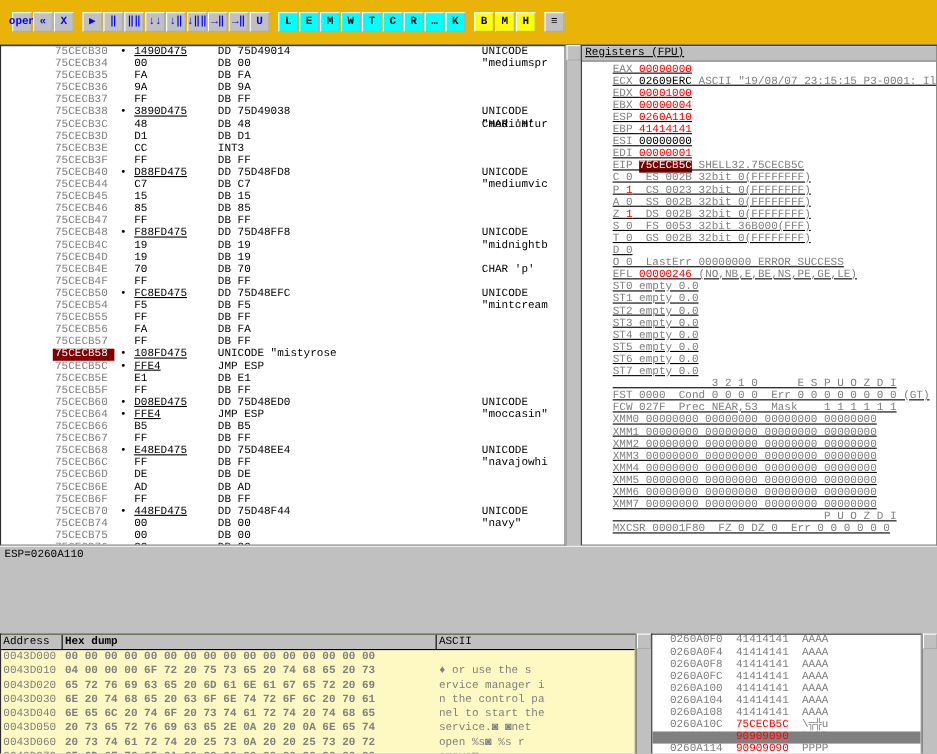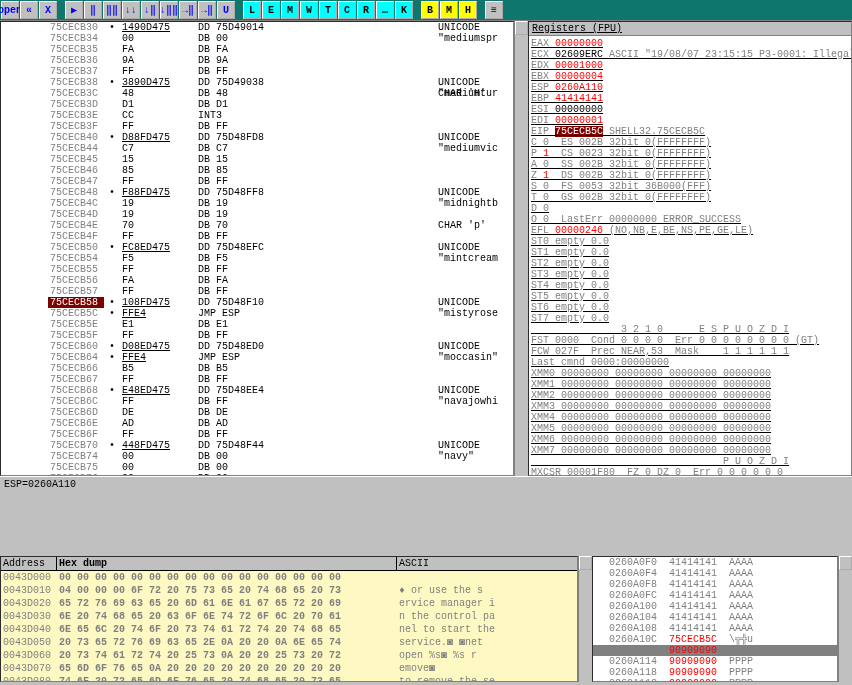--- a/index.html
+++ b/index.html
@@ -1,24 +1,24 @@
 <!DOCTYPE html>
 <html><head>
 <meta charset="utf-8">
 <style>
 * { margin:0; padding:0; box-sizing:border-box; }
 body { font-family:'Courier New',monospace; font-size:10px; background:#c0c0c0; width:852px; height:685px; overflow:hidden; }
-.toolbar { background:#0f766e; border-bottom:1px solid #808080; padding:1px; display:flex; gap:1px; }
+.toolbar { background:#eab308; border-bottom:1px solid #808080; padding:11px; display:flex; gap:1px; }
 .tbtn { width:18px; height:18px; border:1px outset #fff; background:#c0c0c0; display:flex; align-items:center; justify-content:center; font-size:10px; font-weight:bold; cursor:pointer; }
 .tbtn.cy { background:#00ffff; } .tbtn.ye { background:#ffff00; } .tbtn.bl { color:#0000ff; }
 .main { display:flex; height:455px; }
 .cpu { width:514px; background:#fff; overflow:hidden; border:1px inset #808080; position:relative; }
 .reg { flex:1; background:#fff; border:1px inset #808080; overflow:hidden;text-decoration:underline; }
 .reg-title { background:#c0c0c0; border-bottom:1px solid #808080; padding:1px 3px; font-size:10px; }
-.line { white-space:pre; font-size:10px; line-height:11px; font-family:'Courier New',monospace; }
+.line { white-space:pre; font-size:10px; line-height:11px; font-family:'Courier New',monospace;margin-left:26px; }
 .addr-red-bg { background:#800000; color:#fff; }
 .red { color:#ff0000; } .gray { color:#808080; }
 .cpu-row { display:flex; height:11px; font-size:10px; }
 .c-addr { width:56px; color:#808080; padding-left:2px;margin-left:47px; }
 .c-col1 { width:94px; padding-left:4px; }
 .c-col2 { width:240px; }
 .c-col3 { flex:1; }
 .dot { display:inline-block; width:8px; text-align:center; }
 .status { background:#c0c0c0; padding:2px 4px; font-size:10px; border-top:1px solid #fff; }
 .blank { height:64px; background:#c0c0c0; }
@@ -220,21 +220,20 @@
           </div>
           <div class="cpu-row">
             <div class="c-addr">75CECB57</div>
             <div class="c-col1"><span class="dot"> </span> FF</div>
             <div class="c-col2">DB FF</div>
             <div class="c-col3"></div>
           </div>
           <div class="cpu-row">
             <div class="c-addr" style="background: rgb(128, 0, 0); color: rgb(255, 255, 255);">75CECB58</div>
             <div class="c-col1"><span class="dot">•</span> <u>108FD475</u></div>
-            <div class="c-col2">DD 75D48F10</div>
             <div class="c-col3">UNICODE "mistyrose</div>
           </div>
           <div class="cpu-row hl">
             <div class="c-addr">75CECB5C</div>
             <div class="c-col1"><span class="dot">•</span> <u>FFE4</u></div>
             <div class="c-col2">JMP ESP</div>
             <div class="c-col3"></div>
           </div>
           <div class="cpu-row hl">
             <div class="c-addr">75CECB5E</div>
@@ -360,21 +359,20 @@
         <div class="line"><span class="gray">ST1 empty 0.0</span></div>
         <div class="line"><span class="gray">ST2 empty 0.0</span></div>
         <div class="line"><span class="gray">ST3 empty 0.0</span></div>
         <div class="line"><span class="gray">ST4 empty 0.0</span></div>
         <div class="line"><span class="gray">ST5 empty 0.0</span></div>
         <div class="line"><span class="gray">ST6 empty 0.0</span></div>
         <div class="line"><span class="gray">ST7 empty 0.0</span></div>
         <div class="line"><span class="gray">               3 2 1 0      E S P U O Z D I</span></div>
         <div class="line"><span class="gray">FST 0000  Cond 0 0 0 0  Err 0 0 0 0 0 0 0 0 (GT)</span></div>
         <div class="line"><span class="gray">FCW 027F  Prec NEAR,53  Mask    1 1 1 1 1 1</span></div>
-        <div class="line"><span class="gray">Last cmnd 0000:00000000</span></div>
         <div class="line"><span class="gray"></span></div>
         <div class="line"><span class="gray">XMM0 00000000 00000000 00000000 00000000</span></div>
         <div class="line"><span class="gray">XMM1 00000000 00000000 00000000 00000000</span></div>
         <div class="line"><span class="gray">XMM2 00000000 00000000 00000000 00000000</span></div>
         <div class="line"><span class="gray">XMM3 00000000 00000000 00000000 00000000</span></div>
         <div class="line"><span class="gray">XMM4 00000000 00000000 00000000 00000000</span></div>
         <div class="line"><span class="gray">XMM5 00000000 00000000 00000000 00000000</span></div>
         <div class="line"><span class="gray">XMM6 00000000 00000000 00000000 00000000</span></div>
         <div class="line"><span class="gray">XMM7 00000000 00000000 00000000 00000000</span></div>
         <div class="line"><span class="gray">                                P U O Z D I</span></div>

